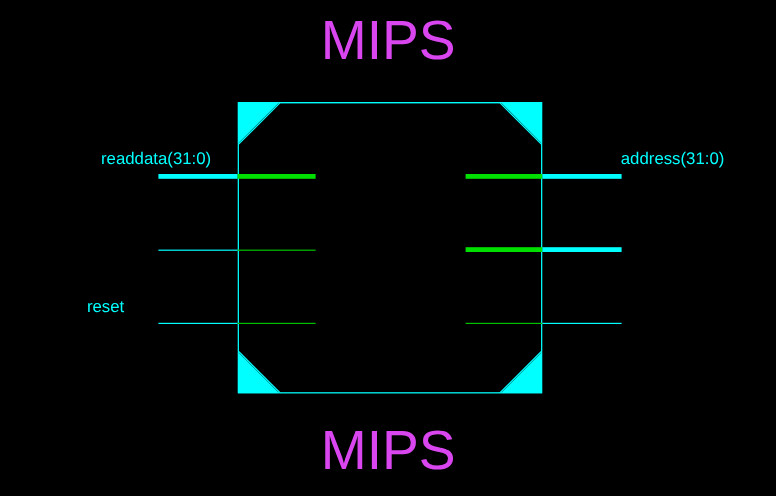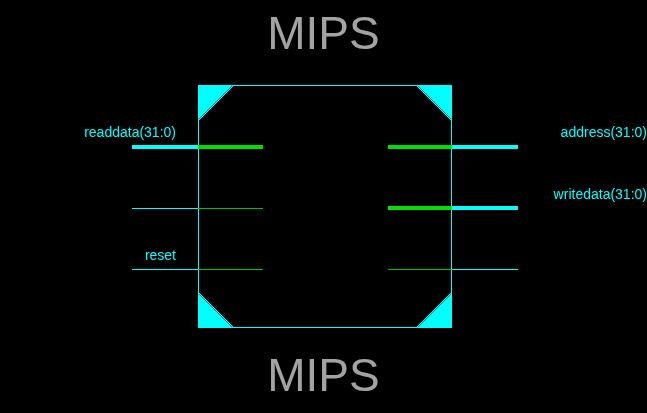--- a/index.html
+++ b/index.html
@@ -15,21 +15,21 @@
     overflow: hidden;
     font-family: "Liberation Sans", "DejaVu Sans", sans-serif;
   }
 
   
   .title {
     position: absolute;
     left: 0;
     width: 647px;
     text-align: center;
-    color: #a3a3a3;
+    color: #d946ef;
     font-size: 46px;
     line-height: 50px;
     font-weight: 400;
     letter-spacing: 0px;
     white-space: nowrap;
   }
   #title-top    { top: 8px; }
   #title-bottom { top: 350px; }
 
   
@@ -53,21 +53,21 @@
 
   
   .port-label {
     position: absolute;
     color: #00ffff;
     font-size: 14px;
     line-height: 24px;
     white-space: nowrap;
   }
   .port-label.left  { text-align: right; }
-  .port-label.right { text-align: right; }
+  .port-label.right { text-align: center; }
 </style>
 </head>
 <body>
 
 <div id="stage">
 
   <div id="title-top" class="title">MIPS</div>
 
   <div id="symbol-body">
     <svg width="254" height="243" viewBox="0 0 254 243" xmlns="http://www.w3.org/2000/svg">
@@ -85,28 +85,27 @@
 
   <div class="wire wire-outer-thick" style="left:132px; top:145px; width:66px;"></div>
   <div class="wire wire-inner-thick" style="left:198px; top:145px; width:65px;"></div>
   <div class="port-label left" style="left:0px; top:120px; width:176px;">readdata(31:0)</div>
 
   <div class="wire wire-outer-thin" style="left:132px; top:208px; width:66px;"></div>
   <div class="wire wire-inner-thin" style="left:198px; top:208px; width:65px;"></div>
 
   <div class="wire wire-outer-thin" style="left:132px; top:269px; width:66px;"></div>
   <div class="wire wire-inner-thin" style="left:198px; top:269px; width:65px;"></div>
-  <div class="port-label left" style="left:0px; top:243px; width:176px;">reset</div>
+  <div class="port-label left" style="left:0px; top:243px; width:176px;text-align:center;">reset</div>
 
   <div class="wire wire-inner-thick" style="left:388px; top:145px; width:64px;"></div>
   <div class="wire wire-outer-thick" style="left:452px; top:145px; width:66px;"></div>
   <div class="port-label right" style="left:474px; top:120px; width:173px;">address(31:0)</div>
 
   <div class="wire wire-inner-thick" style="left:388px; top:206px; width:64px;"></div>
   <div class="wire wire-outer-thick" style="left:452px; top:206px; width:66px;"></div>
-  <div class="port-label right" style="left:474px; top:182px; width:173px;">writedata(31:0)</div>
 
   <div class="wire wire-inner-thin" style="left:388px; top:269px; width:64px;"></div>
   <div class="wire wire-outer-thin" style="left:452px; top:269px; width:66px;"></div>
 
   <div id="title-bottom" class="title">MIPS</div>
 
 </div>
 
 </body></html>

